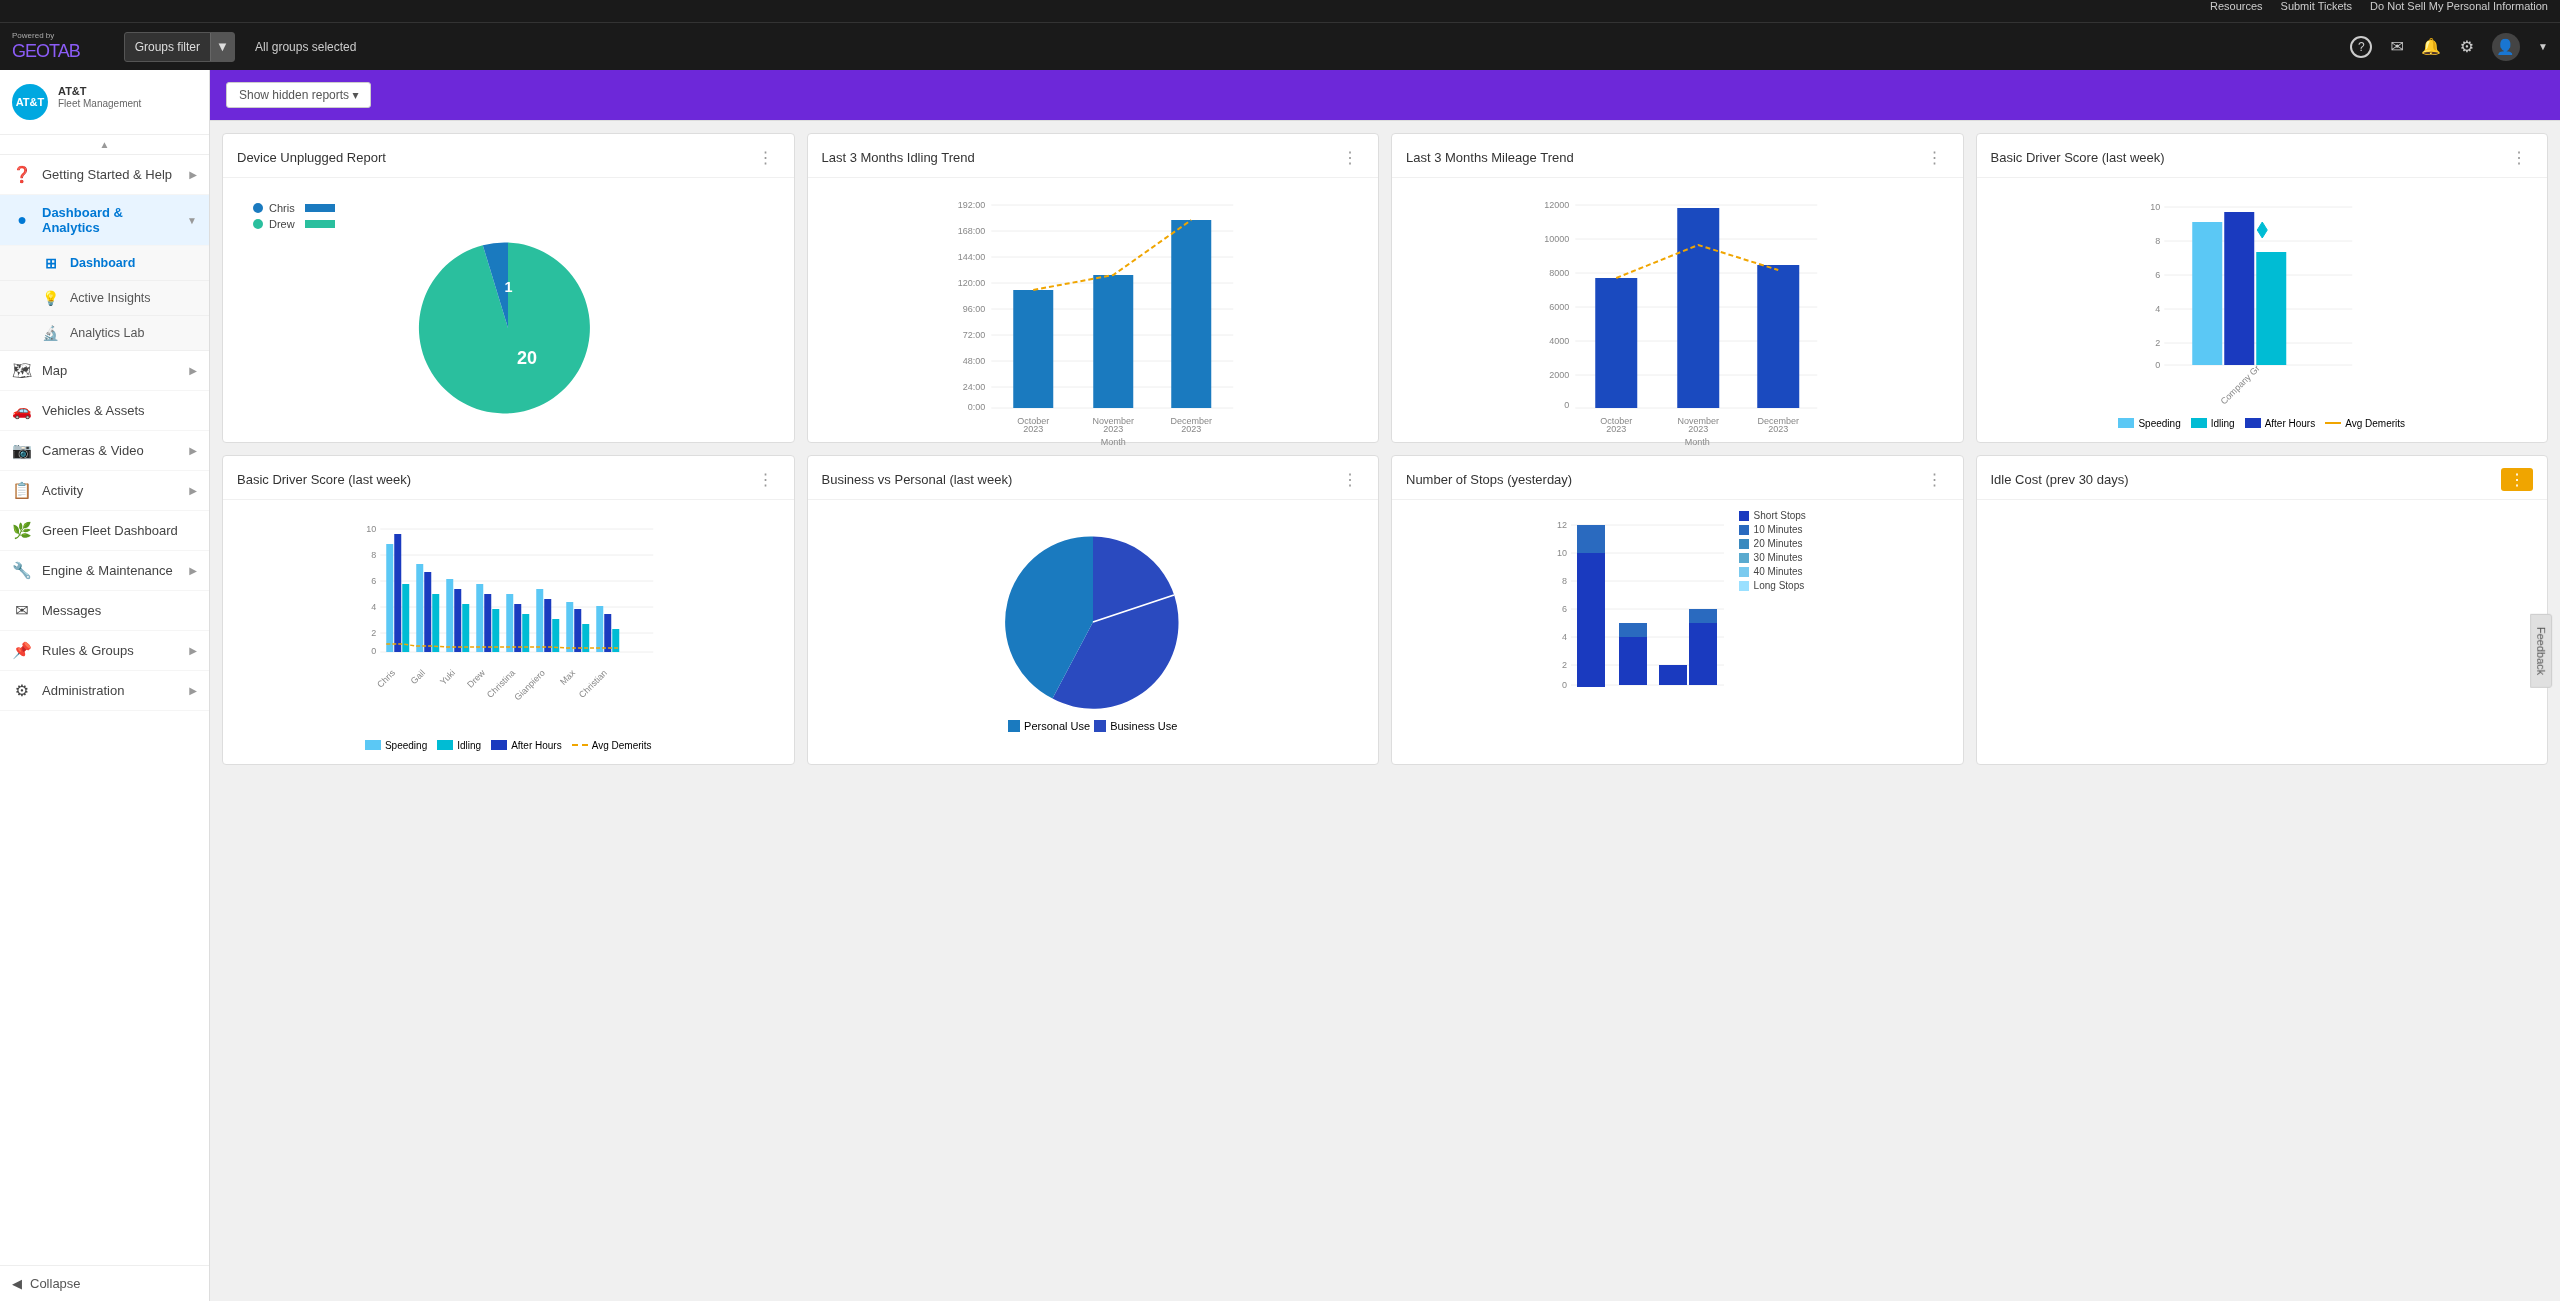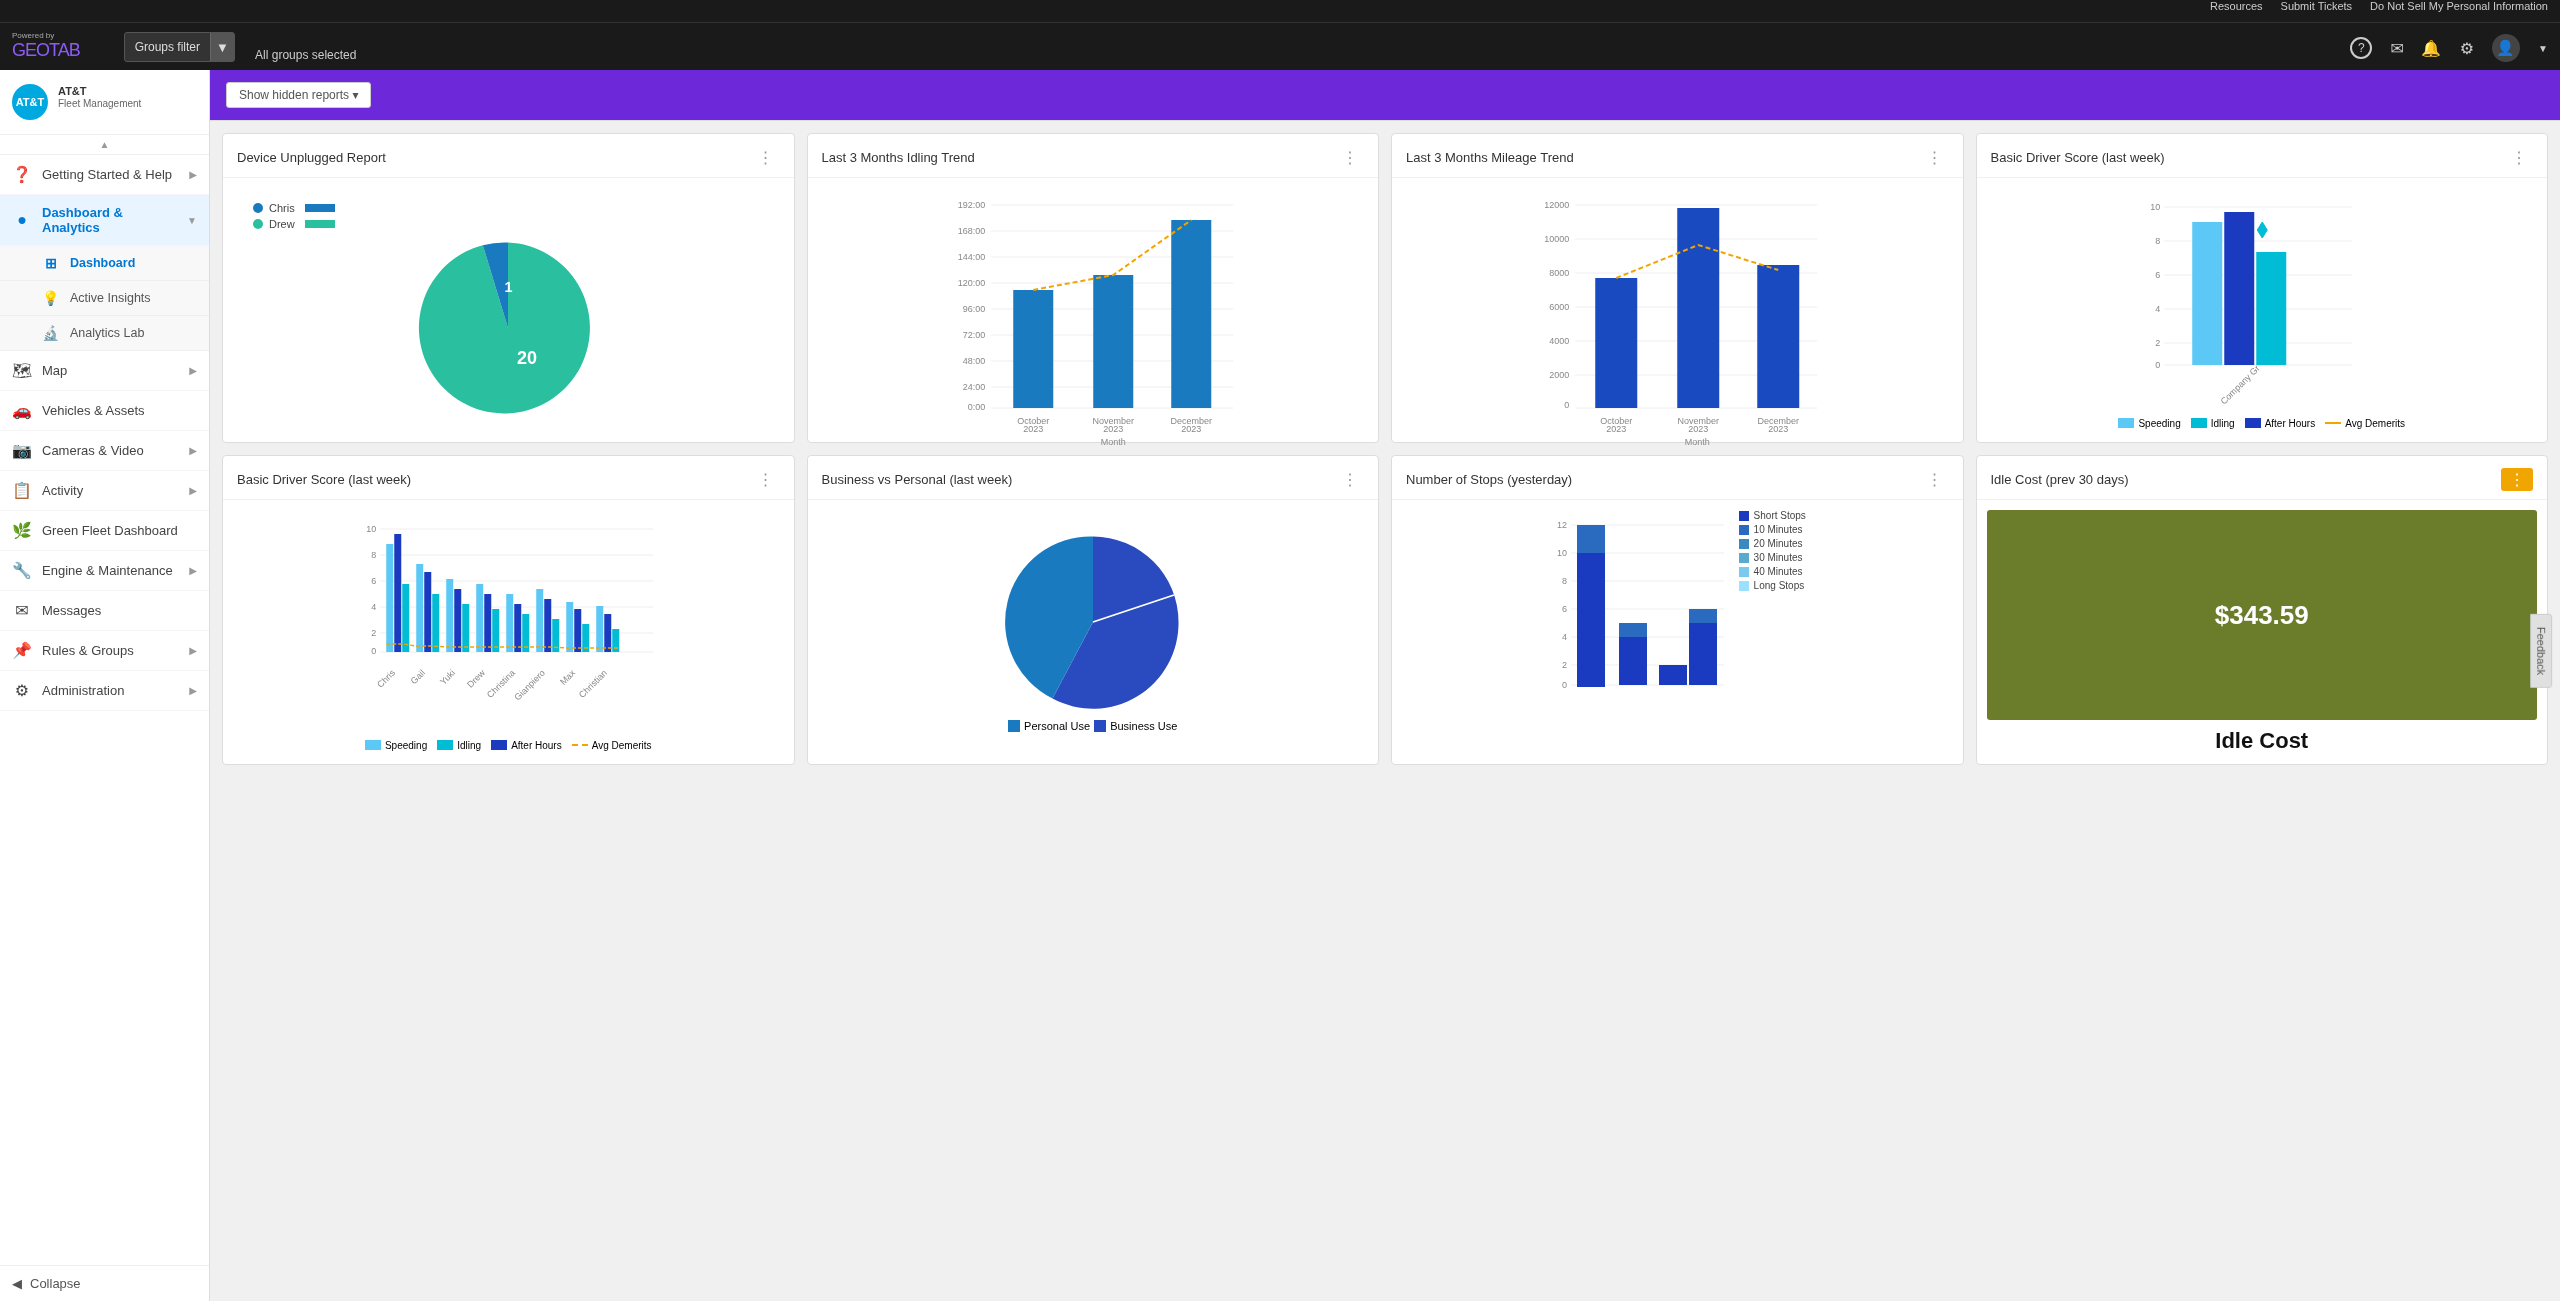--- a/index.html
+++ b/index.html
@@ -19,22 +19,22 @@
       font-size: 11px;
       text-decoration: none;
       cursor: pointer;
     }
 
     
     .navbar {
       background: #1a1a1a;
       height: 48px;
       display: flex;
-      align-items: flex-end;
-      padding: 8px 12px;
+      align-items: center;
+      padding: 0 12px;
       gap: 12px;
       border-top: 1px solid #333;
     }
     .navbar-brand {
       display: flex;
       align-items: center;
       gap: 6px;
     }
     .navbar-brand .geotab-logo {
       font-size: 20px;
@@ -871,28 +871,20 @@
             </div>
           </div>
         </div>
       </div>
 
       <div class="card idle-cost-card">
         <div class="card-header">
           <span class="card-title">Idle Cost (prev 30 days)</span>
           <span class="card-menu highlighted">⋮</span>
         </div>
-        <div class="card-body" style="padding:10px;">
-          <div style="width:100%;height:100%;display:flex;flex-direction:column;align-items:center;gap:8px;">
-            <div style="background:#6b7c2b;width:100%;flex:1;border-radius:3px;display:flex;align-items:center;justify-content:center;min-height:160px;">
-              <span style="font-size:26px;font-weight:bold;color:#fff;">$343.59</span>
-            </div>
-            <div style="font-size:22px;font-weight:bold;color:#111;text-align:center;">Idle Cost</div>
-          </div>
-        </div>
       </div>
 
     </div>
   </div>
 </div>
 
 <div style="position:fixed;right:-18px;top:50%;transform:translateY(-50%) rotate(90deg);background:#e0e0e0;border:1px solid #ccc;border-radius:3px 3px 0 0;padding:4px 12px;font-size:11px;color:#555;cursor:pointer;z-index:1000;">
   <span>Feedback</span>
 </div>
 

